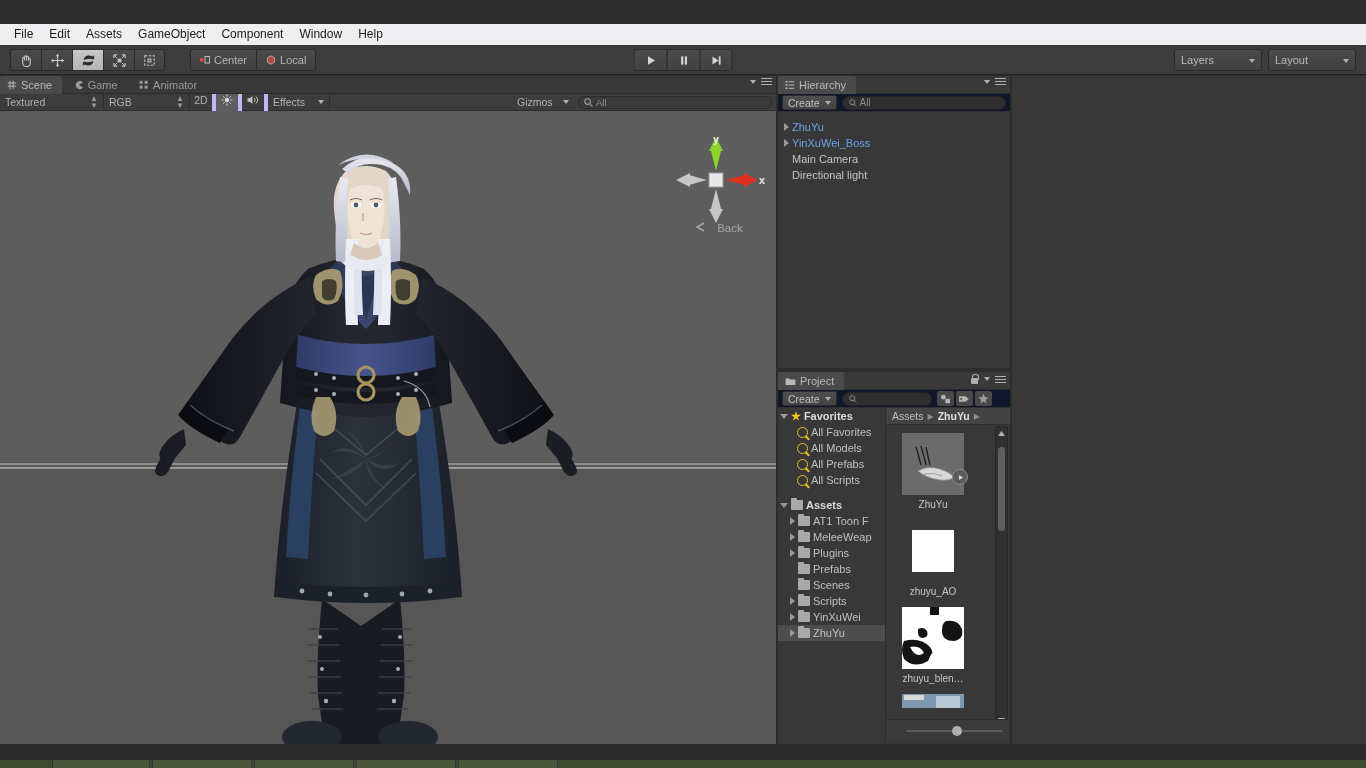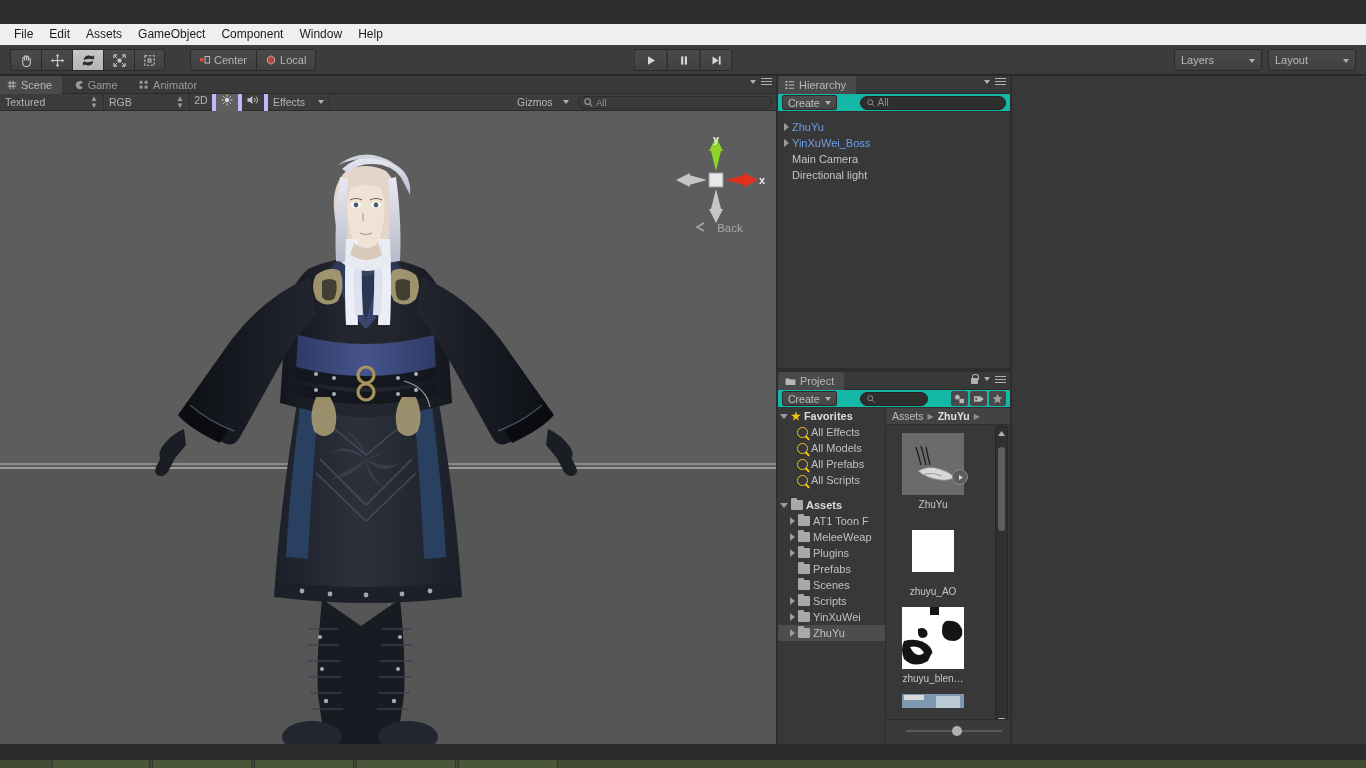--- a/index.html
+++ b/index.html
@@ -111,22 +111,22 @@
     background: #4a4a4a; border-radius: 3px 3px 0 0;
   }
   .ptab.inactive { background: transparent; color: #9a9a9a; }
   .tabrow-right {
     position: absolute; right: 4px; top: 2px; display: flex; align-items: center; gap: 5px;
   }
   .hamburger { width: 11px; display: flex; flex-direction: column; gap: 2px; }
   .hamburger i { display: block; height: 1px; background: #b0b0b0; }
 
   .subbar {
-    height: 18px; background: #14b8a6; display: flex; align-items: center;
-    padding: 0 4px; gap: 23px; border-bottom: 1px solid #2f2f2f;
+    height: 18px; background: #0f172a; display: flex; align-items: center;
+    padding: 0 4px; gap: 5px; border-bottom: 1px solid #2f2f2f;
   }
   .createbtn {
     height: 15px; padding: 0 5px; display: flex; align-items: center; gap: 5px;
     background: linear-gradient(#4e4e4e,#444); border: 1px solid #2b2b2b;
     border-radius: 2px; color: #c0c0c0; font-size: 10.5px;
   }
   .searchfield {
     flex: 1; height: 14px; border-radius: 7px;
     background: #2e2e2e; border: 1px solid #232323;
     display: flex; align-items: center; padding: 0 6px; gap: 3px;
@@ -760,21 +760,21 @@
     <div class="proj-body">
 
       <div class="proj-tree">
         <div class="ptrow bold" style="padding-left:2px">
           <span class="tri down"></span>
           <span class="star-ico">★</span>
           <span>Favorites</span>
         </div>
         <div class="ptrow" style="padding-left:19px">
           <span class="magnify"></span>
-          <span>All Effects</span>
+          <span>All Favorites</span>
         </div>
         <div class="ptrow" style="padding-left:19px">
           <span class="magnify"></span>
           <span>All Models</span>
         </div>
         <div class="ptrow" style="padding-left:19px">
           <span class="magnify"></span>
           <span>All Prefabs</span>
         </div>
         <div class="ptrow" style="padding-left:19px">

